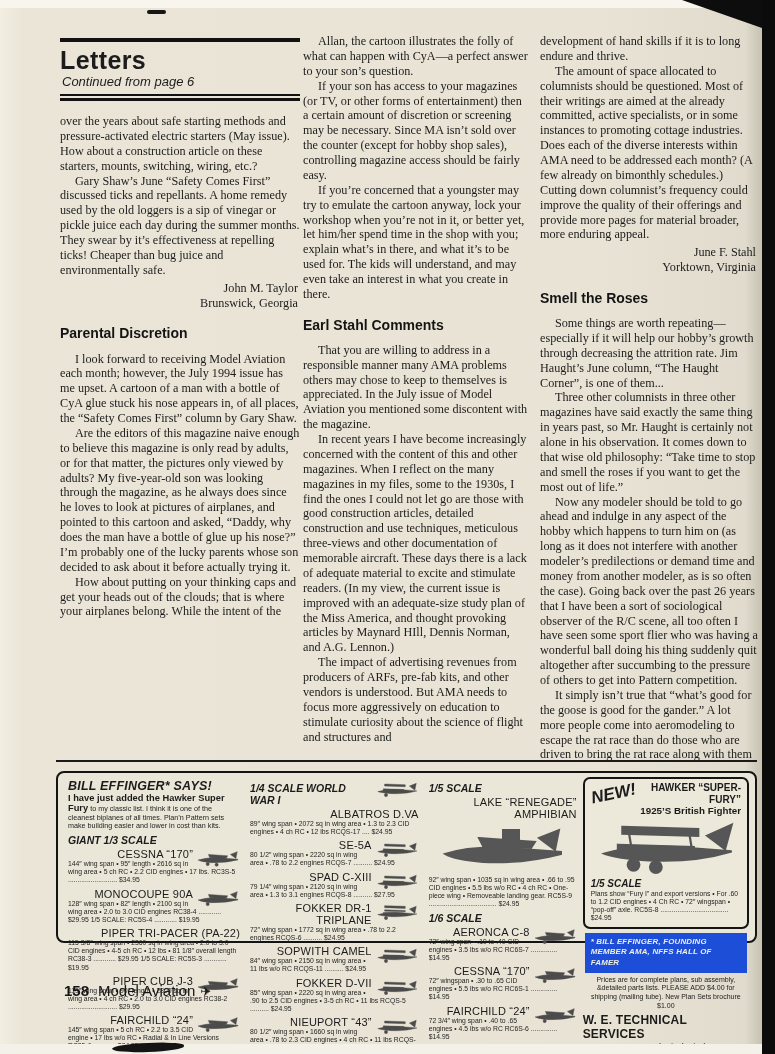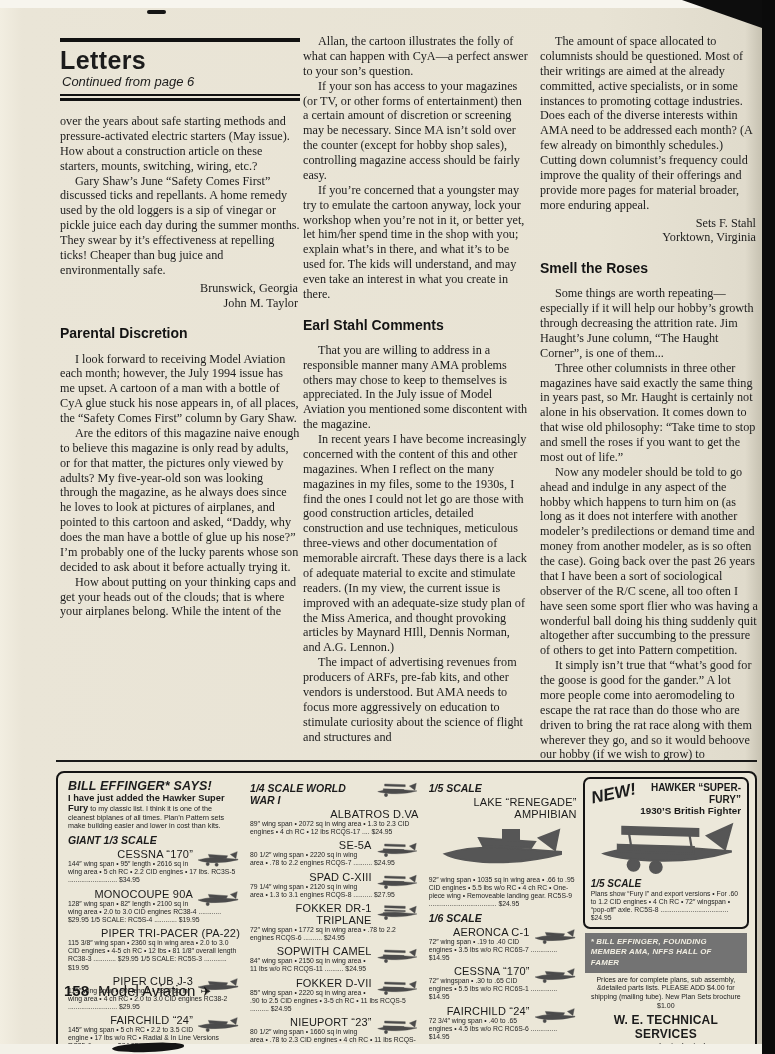--- a/index.html
+++ b/index.html
@@ -29,21 +29,21 @@
   
   .header-box{margin-bottom:13px;}
   .bar-top{height:4px;background:#121212;margin-bottom:5px;}
   .ltitle{font-family:"Liberation Sans",sans-serif;font-size:25px;font-weight:800;margin:0;line-height:1.05;letter-spacing:.4px;}
   .lsub{font-family:"Liberation Sans",sans-serif;font-style:italic;font-size:13px;margin:1px 0 4px 2px;}
   .bar-mid{height:2px;background:#121212;margin-bottom:2px;}
   .bar-bot{height:3px;background:#121212;}
   
   .rule-ad{position:absolute;left:56px;top:760px;width:701px;border-top:2px solid #1a1a1a;}
   
-  .ad-box{position:absolute;left:56px;top:771px;width:701px;height:284px;border:2px solid #141414;border-radius:8px;
+  .ad-box{position:absolute;left:56px;top:771px;width:701px;height:172px;border:2px solid #141414;border-radius:8px;
     background:#ebe7d8;display:flex;padding:4px 5px;box-sizing:border-box;
     font-family:"Liberation Sans",sans-serif;color:#1b1b1b;}
   .ad-c{padding:2px 5px;box-sizing:border-box;}
   .ad-c1{width:26.5%;} .ad-c2{width:26%;} .ad-c3{width:23%;} .ad-c4{width:24.5%;padding:0 1px;}
   .ad-headline{font-style:italic;font-weight:800;font-size:12.5px;letter-spacing:.2px;}
   .ad-intro{font-size:7.2px;line-height:1.22;margin:1px 0 3px;}
   .ad-intro .lead{font-weight:800;font-size:9.3px;line-height:1.05;margin-top:37px;}
   .ad-sect{font-style:italic;font-weight:800;font-size:10.5px;margin:3px 0 2px;}
   .ad-item{margin-bottom:3px;overflow:hidden;}
   .ad-item-name{font-weight:400;font-size:11px;letter-spacing:.2px;text-align:right;}
@@ -51,24 +51,24 @@
   .plane{float:right;width:44px;height:19px;margin:1px 0 0 3px;fill:#4b4b4b;stroke:#4b4b4b;stroke-width:.6;}
   .plane-big{display:block;width:130px;height:52px;margin:2px auto;fill:#565656;stroke:#565656;}
   
   .hawker-panel{border:2px solid #141414;border-radius:7px;padding:3px 6px 4px;background:#ece8da;}
   .hawker-head{display:flex;align-items:flex-start;}
   .new-badge{font-weight:800;font-style:italic;font-size:17px;transform:rotate(-12deg);display:inline-block;margin:2px 2px 0 0;}
   .hawker-titles{flex:1;}
   .hawker-title{font-weight:800;font-size:10px;text-align:right;line-height:1.15;}
   .hawker-sub{font-weight:700;font-size:9.8px;text-align:right;}
   .scale-label{font-style:italic;font-weight:800;font-size:10px;margin:2px 0 1px;}
-  .founder-band{background:#737373;color:#f1eee2;font-style:italic;font-weight:bold;font-size:7.9px;
+  .founder-band{background:#1d4ed8;color:#f1eee2;font-style:italic;font-weight:bold;font-size:7.9px;
     padding:4px 6px;margin:4px 2px 3px;line-height:1.35;letter-spacing:.2px;}
   .prices-note{font-size:7px;line-height:1.25;text-align:center;margin:1px 6px 2px;}
-  .company{font-weight:800;font-size:12px;text-align:center;margin-top:1px;letter-spacing:.2px;}
+  .company{font-weight:800;font-size:12px;margin-top:1px;letter-spacing:.2px;}
   .addr{text-align:center;font-size:9.5px;color:#333;line-height:1.2;}
   
   .footer{position:absolute;left:64px;top:982px;font-family:"Liberation Sans",sans-serif;font-size:15px;color:#161616;}
   .footer .pg{font-weight:bold;margin-right:9px;}
   .footer .plane-glyph{font-size:13px;margin-left:5px;}
 </style>
 </head>
 <body>
 
 <div id="page">
@@ -78,22 +78,22 @@
     <div class="header-box">
       <div class="bar-top"></div>
       <h1 class="ltitle">Letters</h1>
       <div class="lsub">Continued from page 6</div>
       <div class="bar-mid"></div>
       <div class="bar-bot"></div>
     </div>
     <p>over the years about safe starting methods and pressure-activated electric starters (May issue). How about a construction article on these starters, mounts, switching, wiring, etc.?</p>
     <p class="ind">Gary Shaw’s June “Safety Comes First” discussed ticks and repellants. A home remedy used by the old loggers is a sip of vinegar or pickle juice each day during the summer months. They swear by it’s effectiveness at repelling ticks! Cheaper than bug juice and environmentally safe.</p>
     <div class="sig">
+      <div>John M. Taylor</div>
       <div>Brunswick, Georgia</div>
-      <div>John M. Taylor</div>
     </div>
     <h2>Parental Discretion</h2>
     <p class="ind">I look forward to receiving Model Aviation each month; however, the July 1994 issue has me upset. A cartoon of a man with a bottle of CyA glue stuck his nose appears in, of all places, the “Safety Comes First” column by Gary Shaw.</p>
     <p class="ind">Are the editors of this magazine naive enough to believe this magazine is only read by adults, or for that matter, the pictures only viewed by adults? My five-year-old son was looking through the magazine, as he always does since he loves to look at pictures of airplanes, and pointed to this cartoon and asked, “Daddy, why does the man have a bottle of glue up his nose?” I’m probably one of the lucky parents whose son decided to ask about it before actually trying it.</p>
     <p class="ind">How about putting on your thinking caps and get your heads out of the clouds; that is where your airplanes belong. While the intent of the article that accompanied the cartoon contained valid safety tips on the use of CyA glues, the danger of publishing such a cartoon in a magazine that could be read or viewed by children constitutes gross negligence on behalf of the editors.</p>
     <div class="sig">
       <div>Allan Crispell</div>
       <div>Pinellas Park, Florida</div>
     </div>
   </div>
@@ -102,23 +102,24 @@
     <p class="ind it">Allan, the cartoon illustrates the folly of what can happen with CyA—a perfect answer to your son’s question.</p>
     <p class="ind it">If your son has access to your magazines (or TV, or other forms of entertainment) then a certain amount of discretion or screening may be necessary. Since MA isn’t sold over the counter (except for hobby shop sales), controlling magazine access should be fairly easy.</p>
     <p class="ind it">If you’re concerned that a youngster may try to emulate the cartoon anyway, lock your workshop when you’re not in it, or better yet, let him/her spend time in the shop with you; explain what’s in there, and what it’s to be used for. The kids will understand, and may even take an interest in what you create in there.</p>
     <h2>Earl Stahl Comments</h2>
     <p class="ind">That you are willing to address in a responsible manner many AMA problems others may chose to keep to themselves is appreciated. In the July issue of Model Aviation you mentioned some discontent with the magazine.</p>
     <p class="ind">In recent years I have become increasingly concerned with the content of this and other magazines. When I reflect on the many magazines in my files, some to the 1930s, I find the ones I could not let go are those with good construction articles, detailed construction and use techniques, meticulous three-views and other documentation of memorable aircraft. These days there is a lack of adequate material to excite and stimulate readers. (In my view, the current issue is improved with an adequate-size study plan of the Miss America, and thought provoking articles by Maynard HIll, Dennis Norman, and A.G. Lennon.)</p>
     <p class="ind">The impact of advertising revenues from producers of ARFs, pre-fab kits, and other vendors is understood. But AMA needs to focus more aggressively on education to stimulate curiosity about the science of flight and structures and</p>
   </div>
 
   <div class="col col3">
+    <p>development of hand skills if it is to long endure and thrive.</p>
     <p class="ind">The amount of space allocated to columnists should be questioned. Most of their writings are aimed at the already committed, active specialists, or in some instances to promoting cottage industries. Does each of the diverse interests within AMA need to be addressed each month? (A few already on bimonthly schedules.) Cutting down columnist’s frequency could improve the quality of their offerings and provide more pages for material broader, more enduring appeal.</p>
     <div class="sig">
-      <div>Sets F. Stahl</div>
+      <div>June F. Stahl</div>
       <div>Yorktown, Virginia</div>
     </div>
     <h2>Smell the Roses</h2>
     <p class="ind">Some things are worth repeating—especially if it will help our hobby’s growth through decreasing the attrition rate. Jim Haught’s June column, “The Haught Corner”, is one of them...</p>
     <p class="ind">Three other columnists in three other magazines have said exactly the same thing in years past, so Mr. Haught is certainly not alone in his observation. It comes down to that wise old philosophy: “Take time to stop and smell the roses if you want to get the most out of life.”</p>
     <p class="ind">Now any modeler should be told to go ahead and indulge in any aspect of the hobby which happens to turn him on (as long as it does not interfere with another modeler’s predilections or demand time and money from another modeler, as is so often the case). Going back over the past 26 years that I have been a sort of sociological observer of the R/C scene, all too often I have seen some sport flier who was having a wonderful ball doing his thing suddenly quit altogether after succumbing to the pressure of others to get into Pattern competition.</p>
     <p class="ind">It simply isn’t true that “what’s good for the goose is good for the gander.” A lot more people come into aeromodeling to escape the rat race than do those who are driven to bring the rat race along with them wherever they go, and so it would behoove our hobby (if we wish to grow) to</p>
   </div>
 
   <div class="rule-ad"></div>
@@ -248,21 +249,21 @@
         <div class="ad-item-spec">85″ wing span • 2220 sq in wing area • .90 to 2.5 CID engines • 3-5 ch RC • 11 lbs RCQS-5 .......... $24.95</div>
       </div>
       <div class="ad-item">
         <svg class="plane" viewBox="0 0 64 26">
             <path d="M4 16 Q18 12 36 13 L61 15 Q44 20 24 19 Q9 18 4 16 Z"></path>
             <path d="M14 5 L44 6 L44 9 L14 8 Z"></path>
             <path d="M12 12 L42 13 L42 16 L12 15 Z"></path>
             <path d="M50 8 L60 4 L58 14 Z"></path>
             <circle cx="16" cy="21" r="2.4"></circle>
           </svg>
-        <div class="ad-item-name">NIEUPORT “23”</div>
+        <div class="ad-item-name">NIEUPORT “43”</div>
         <div class="ad-item-spec">80 1/2″ wing span • 1660 sq in wing area • .78 to 2.3 CID engines • 4 ch RC • 11 lbs RCQS-18 .......... $24.95</div>
       </div>
       <div class="ad-item">
         <svg class="plane" viewBox="0 0 64 26">
             <path d="M4 16 Q18 12 36 13 L61 15 Q44 20 24 19 Q9 18 4 16 Z"></path>
             <path d="M14 6 L44 7 L44 10 L14 9 Z"></path>
             <path d="M50 8 L60 4 L58 14 Z"></path>
             <circle cx="16" cy="21" r="2.4"></circle>
           </svg>
         <div class="ad-item-name">FOKKER D-VIII</div>
@@ -282,21 +283,21 @@
       <div class="ad-item-spec">92″ wing span • 1035 sq in wing area • .66 to .95 CID engines • 5.5 lbs w/o RC • 4 ch RC • One-piece wing • Removeable landing gear. RC5S-9 .................................... $24.95</div>
       <div class="ad-sect">1/6 SCALE</div>
 
       <div class="ad-item">
         <svg class="plane" viewBox="0 0 64 26">
             <path d="M3 15 Q16 11 34 12 L61 14 L61 15 Q42 20 22 19 Q8 18 3 15 Z"></path>
             <path d="M18 7 L46 9 L44 13 L20 12 Z"></path>
             <path d="M50 7 L60 3 L58 13 Z"></path>
             <circle cx="17" cy="21" r="2.4"></circle>
           </svg>
-        <div class="ad-item-name">AERONCA C-1</div>
+        <div class="ad-item-name">AERONCA C-8</div>
         <div class="ad-item-spec">72″ wing span • .19 to .40 CID engines • 3.5 lbs w/o RC RC6S-7 .............. $14.95</div>
       </div>
       <div class="ad-item">
         <svg class="plane" viewBox="0 0 64 26">
             <path d="M3 15 Q16 11 34 12 L61 14 L61 15 Q42 20 22 19 Q8 18 3 15 Z"></path>
             <path d="M18 7 L46 9 L44 13 L20 12 Z"></path>
             <path d="M50 7 L60 3 L58 13 Z"></path>
             <circle cx="17" cy="21" r="2.4"></circle>
           </svg>
         <div class="ad-item-name">CESSNA “170”</div>
@@ -313,21 +314,21 @@
         <div class="ad-item-spec">72 3/4″ wing span • .40 to .65 engines • 4.5 lbs w/o RC RC6S-6 .............. $14.95</div>
       </div>
     </div>
 
     <div class="ad-c ad-c4">
       <div class="hawker-panel">
         <div class="hawker-head">
           <span class="new-badge">NEW!</span>
           <span class="hawker-titles">
             <div class="hawker-title">HAWKER “SUPER-FURY”</div>
-            <div class="hawker-sub">1930’S British Fighter</div>
+            <div class="hawker-sub">1925’S British Fighter</div>
           </span>
         </div>
         <svg class="plane-big" style="width:152px;height:58px" viewBox="0 0 64 26">
             <path d="M4 16 Q18 12 36 13 L61 15 Q44 20 24 19 Q9 18 4 16 Z"></path>
             <path d="M12 4 L46 5 L46 8 L12 7 Z"></path>
             <path d="M10 12 L44 13 L44 16 L10 15 Z"></path>
             <path d="M50 8 L61 3 L58 14 Z"></path>
             <path d="M15 7 L16 13 M42 7 L43 13"></path>
             <circle cx="17" cy="21" r="2.6"></circle>
             <circle cx="27" cy="22" r="2.6"></circle>

